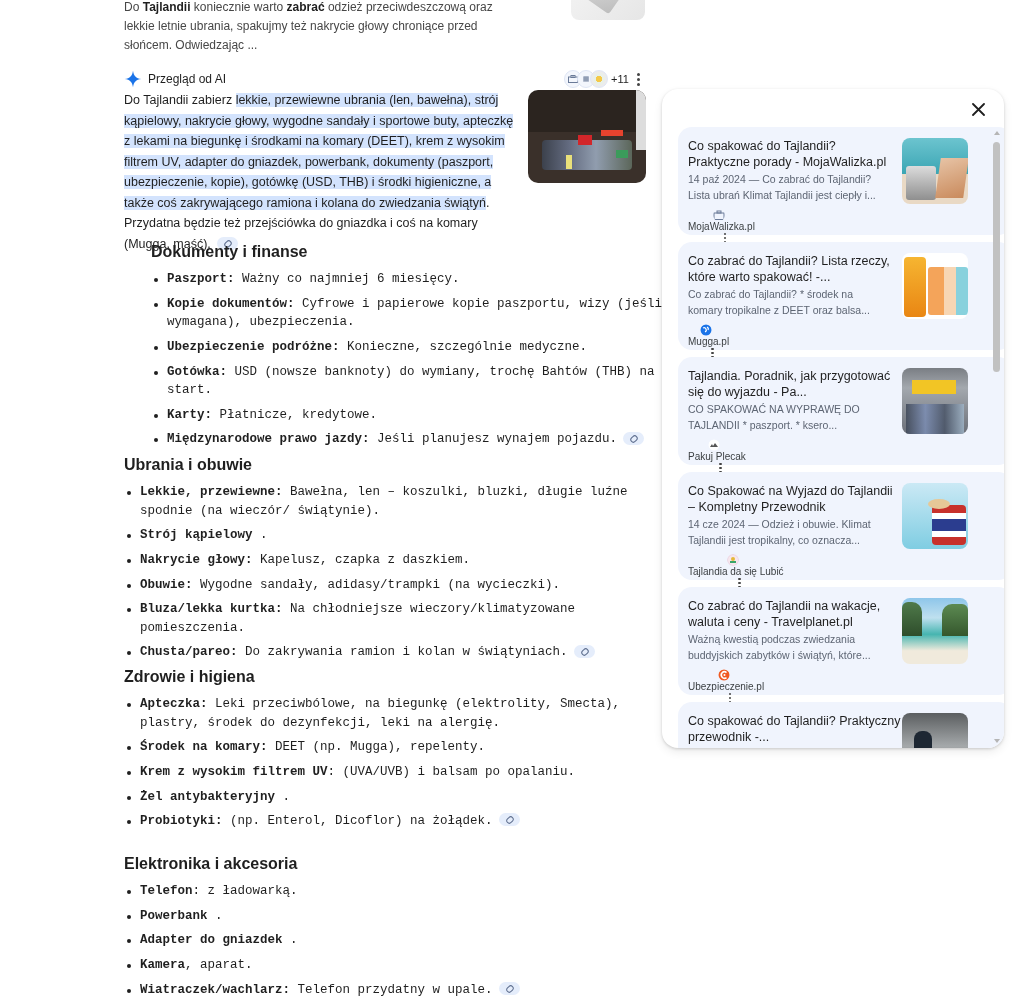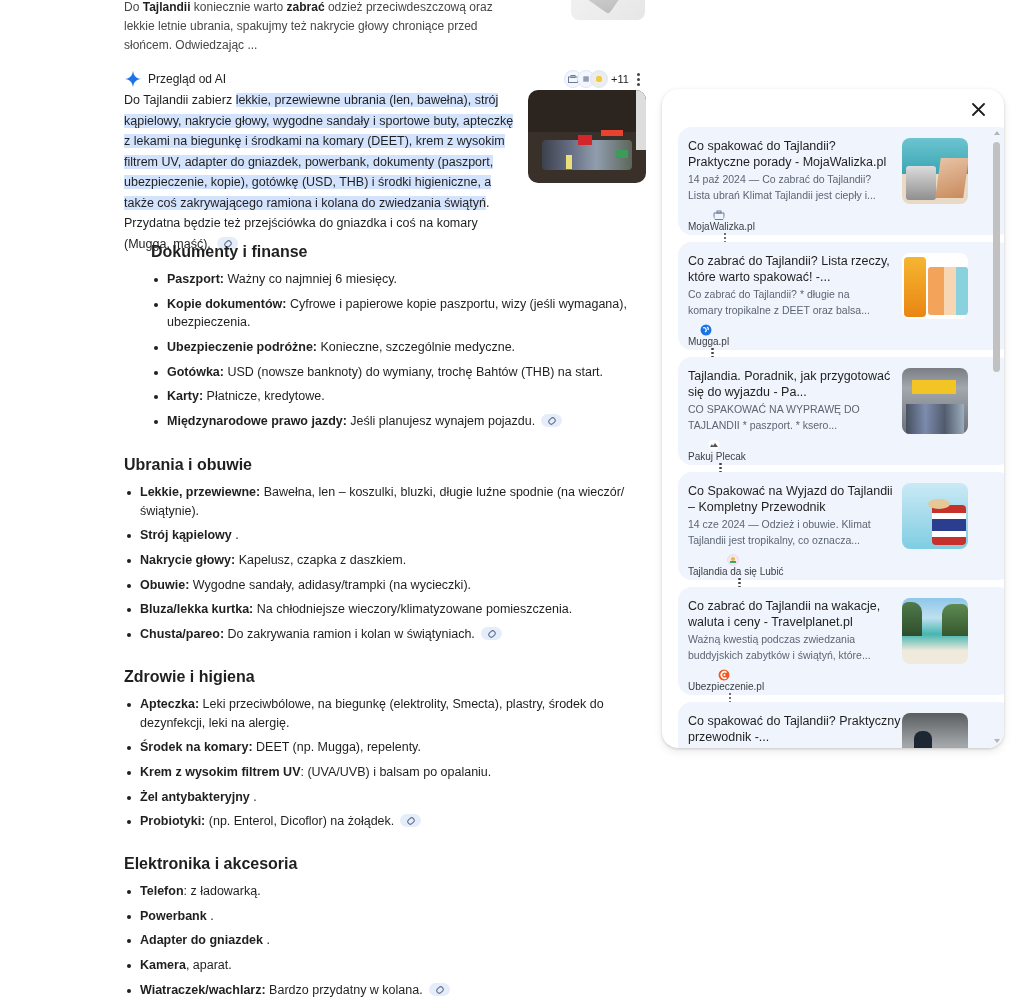--- a/index.html
+++ b/index.html
@@ -36,21 +36,21 @@
   .intro-img .i5 { position: absolute; left: 88px; top: 60px; width: 12px; height: 8px; background: #3b9b5b; }
   .intro-img .wall { position: absolute; right: 0; top: 0; width: 10px; height: 60px; background: #ddd; }
 
   .link-chip { display: inline-block; width: 21px; height: 13px; border-radius: 7px; background: #e5edfb; vertical-align: middle; margin-left: 6px; position: relative; top: -1px; }
   .link-chip::before { content: ""; position: absolute; left: 7px; top: 4px; width: 6px; height: 4px; border: 1.2px solid #5f6f8f; border-radius: 3px; transform: rotate(-45deg); }
 
   
   .section { position: absolute; left: 124px; width: 520px; }
   .section h2 { font-size: 16px; font-weight: bold; color: #1f1f1f; line-height: 20px; margin-bottom: 8px; }
   .section ul { list-style: none; }
-  .section li { position: relative; padding-left: 16px; font-size: 12.5px; line-height: 18.5px; color: #1f1f1f; margin-bottom: 6.2px; }
+  .section li { position: relative; padding-left: 16px; font-size: 12.5px; line-height: 18.5px; color: #1f1f1f; margin-bottom: 6.2px; font-family: Liberation Mono, monospace; }
   .section li::before { content: ""; position: absolute; left: 3px; top: 8px; width: 4px; height: 4px; border-radius: 50%; background: #1f1f1f; }
   .section li b { font-weight: bold; }
   .section li .desc { color: #1f1f1f; }
 
   
   .panel { position: absolute; left: 662px; top: 89px; width: 342px; height: 659px; background: #fff; border-radius: 16px;
     box-shadow: 0 1px 3px rgba(0,0,0,.16), 0 4px 10px rgba(0,0,0,.08); overflow: hidden; }
   .close-btn { position: absolute; left: 306px; top: 10px; width: 20px; height: 20px; display: flex; align-items: center; justify-content: center; }
   .list { position: absolute; left: 16px; top: 38px; width: 298px; }
   .card { position: relative; width: 334px; height: 108px; background: #f0f4fd; border-radius: 14px; margin-bottom: 7px; padding-left: 20px; }
@@ -167,21 +167,21 @@
   </ul>
 </div>
 
 <div class="section" style="top:854px;">
   <h2>Elektronika i akcesoria</h2>
   <ul>
     <li><b>Telefon</b><span class="desc">: z ładowarką.</span></li>
     <li><b>Powerbank</b><span class="desc"> .</span></li>
     <li><b>Adapter do gniazdek</b><span class="desc"> .</span></li>
     <li><b>Kamera</b><span class="desc">, aparat.</span></li>
-    <li><b>Wiatraczek/wachlarz:</b><span class="desc"> Bardzo przydatny w kolana.</span><span class="link-chip"></span></li>
+    <li><b>Wiatraczek/wachlarz:</b><span class="desc"> Telefon przydatny w upale.</span><span class="link-chip"></span></li>
   </ul>
 </div>
 
 <div class="panel">
   <div class="close-btn">
     <svg width="13" height="13" viewBox="0 0 13 13">
         <path d="M1 1 L12 12 M12 1 L1 12" stroke="#1f1f1f" stroke-width="1.8" stroke-linecap="round"></path>
       </svg>
   </div>
 
@@ -204,21 +204,21 @@
             <i></i>
             <i></i>
           </span>
       </div>
       <div class="thumb t1"></div>
     </div>
 
     <div class="card">
       <div class="card-title">Co zabrać do Tajlandii? Lista rzeczy, które warto spakować! -...</div>
       <div class="card-snippet">
-          <span>Co zabrać do Tajlandii? * długie na</span>
+          <span>Co zabrać do Tajlandii? * środek na</span>
           <span>komary tropikalne z DEET oraz balsa...</span>
         </div>
       <div class="card-src">
         <svg class="fav" viewBox="0 0 12 12">
             <circle cx="6" cy="6" r="5.5" fill="#1a73e8"></circle>
             <path d="M3 4 Q5 3 6 5 Q7 7 5 8 M7 3 Q9 4 8 6" stroke="#fff" stroke-width="1.2" fill="none"></path>
           </svg>
         <span>Mugga.pl</span>
         <span class="card-more">
             <i></i>

